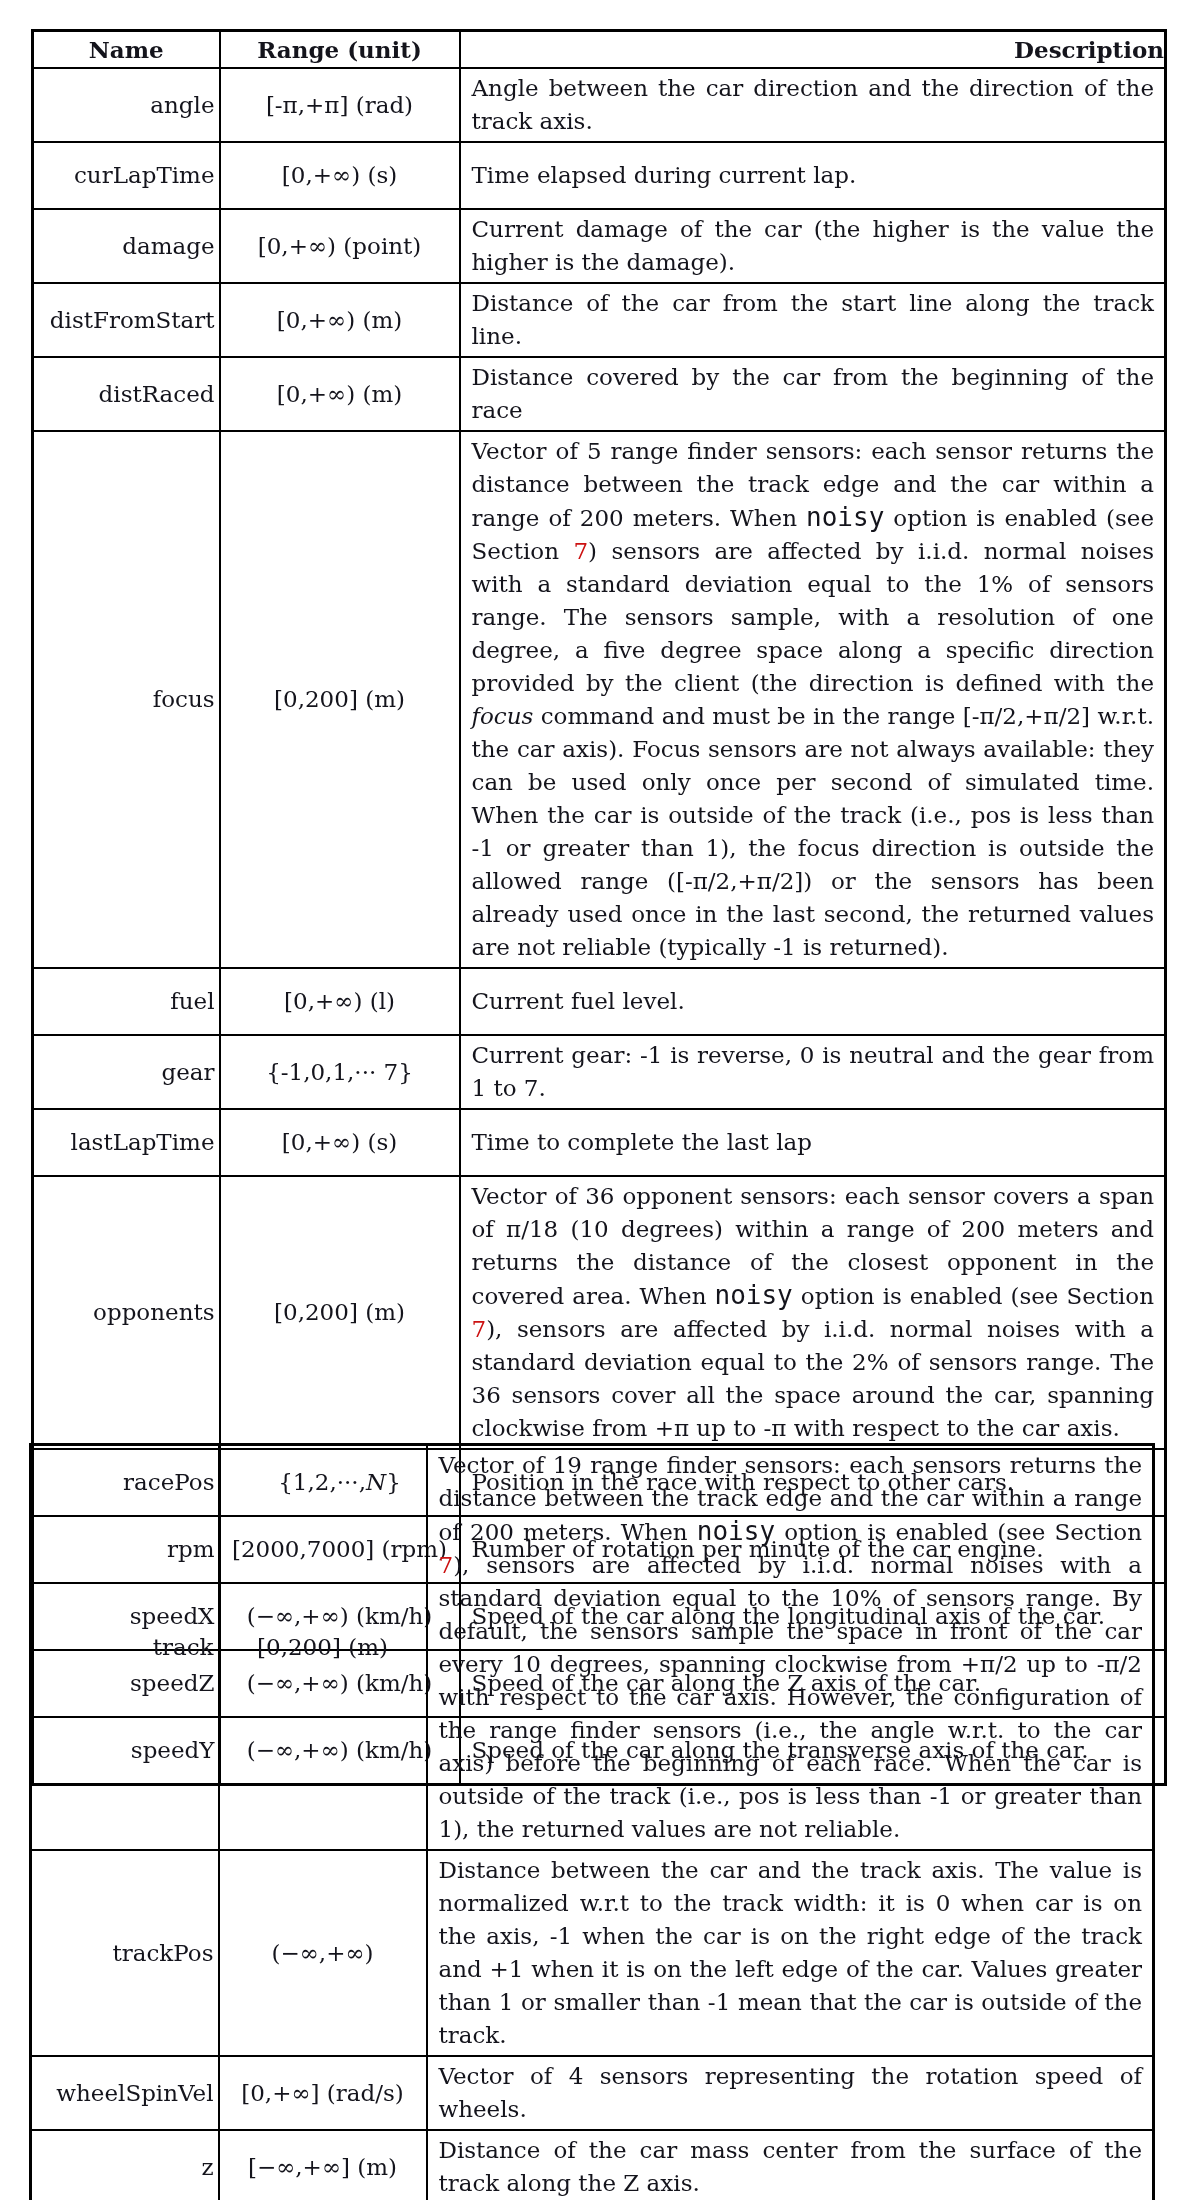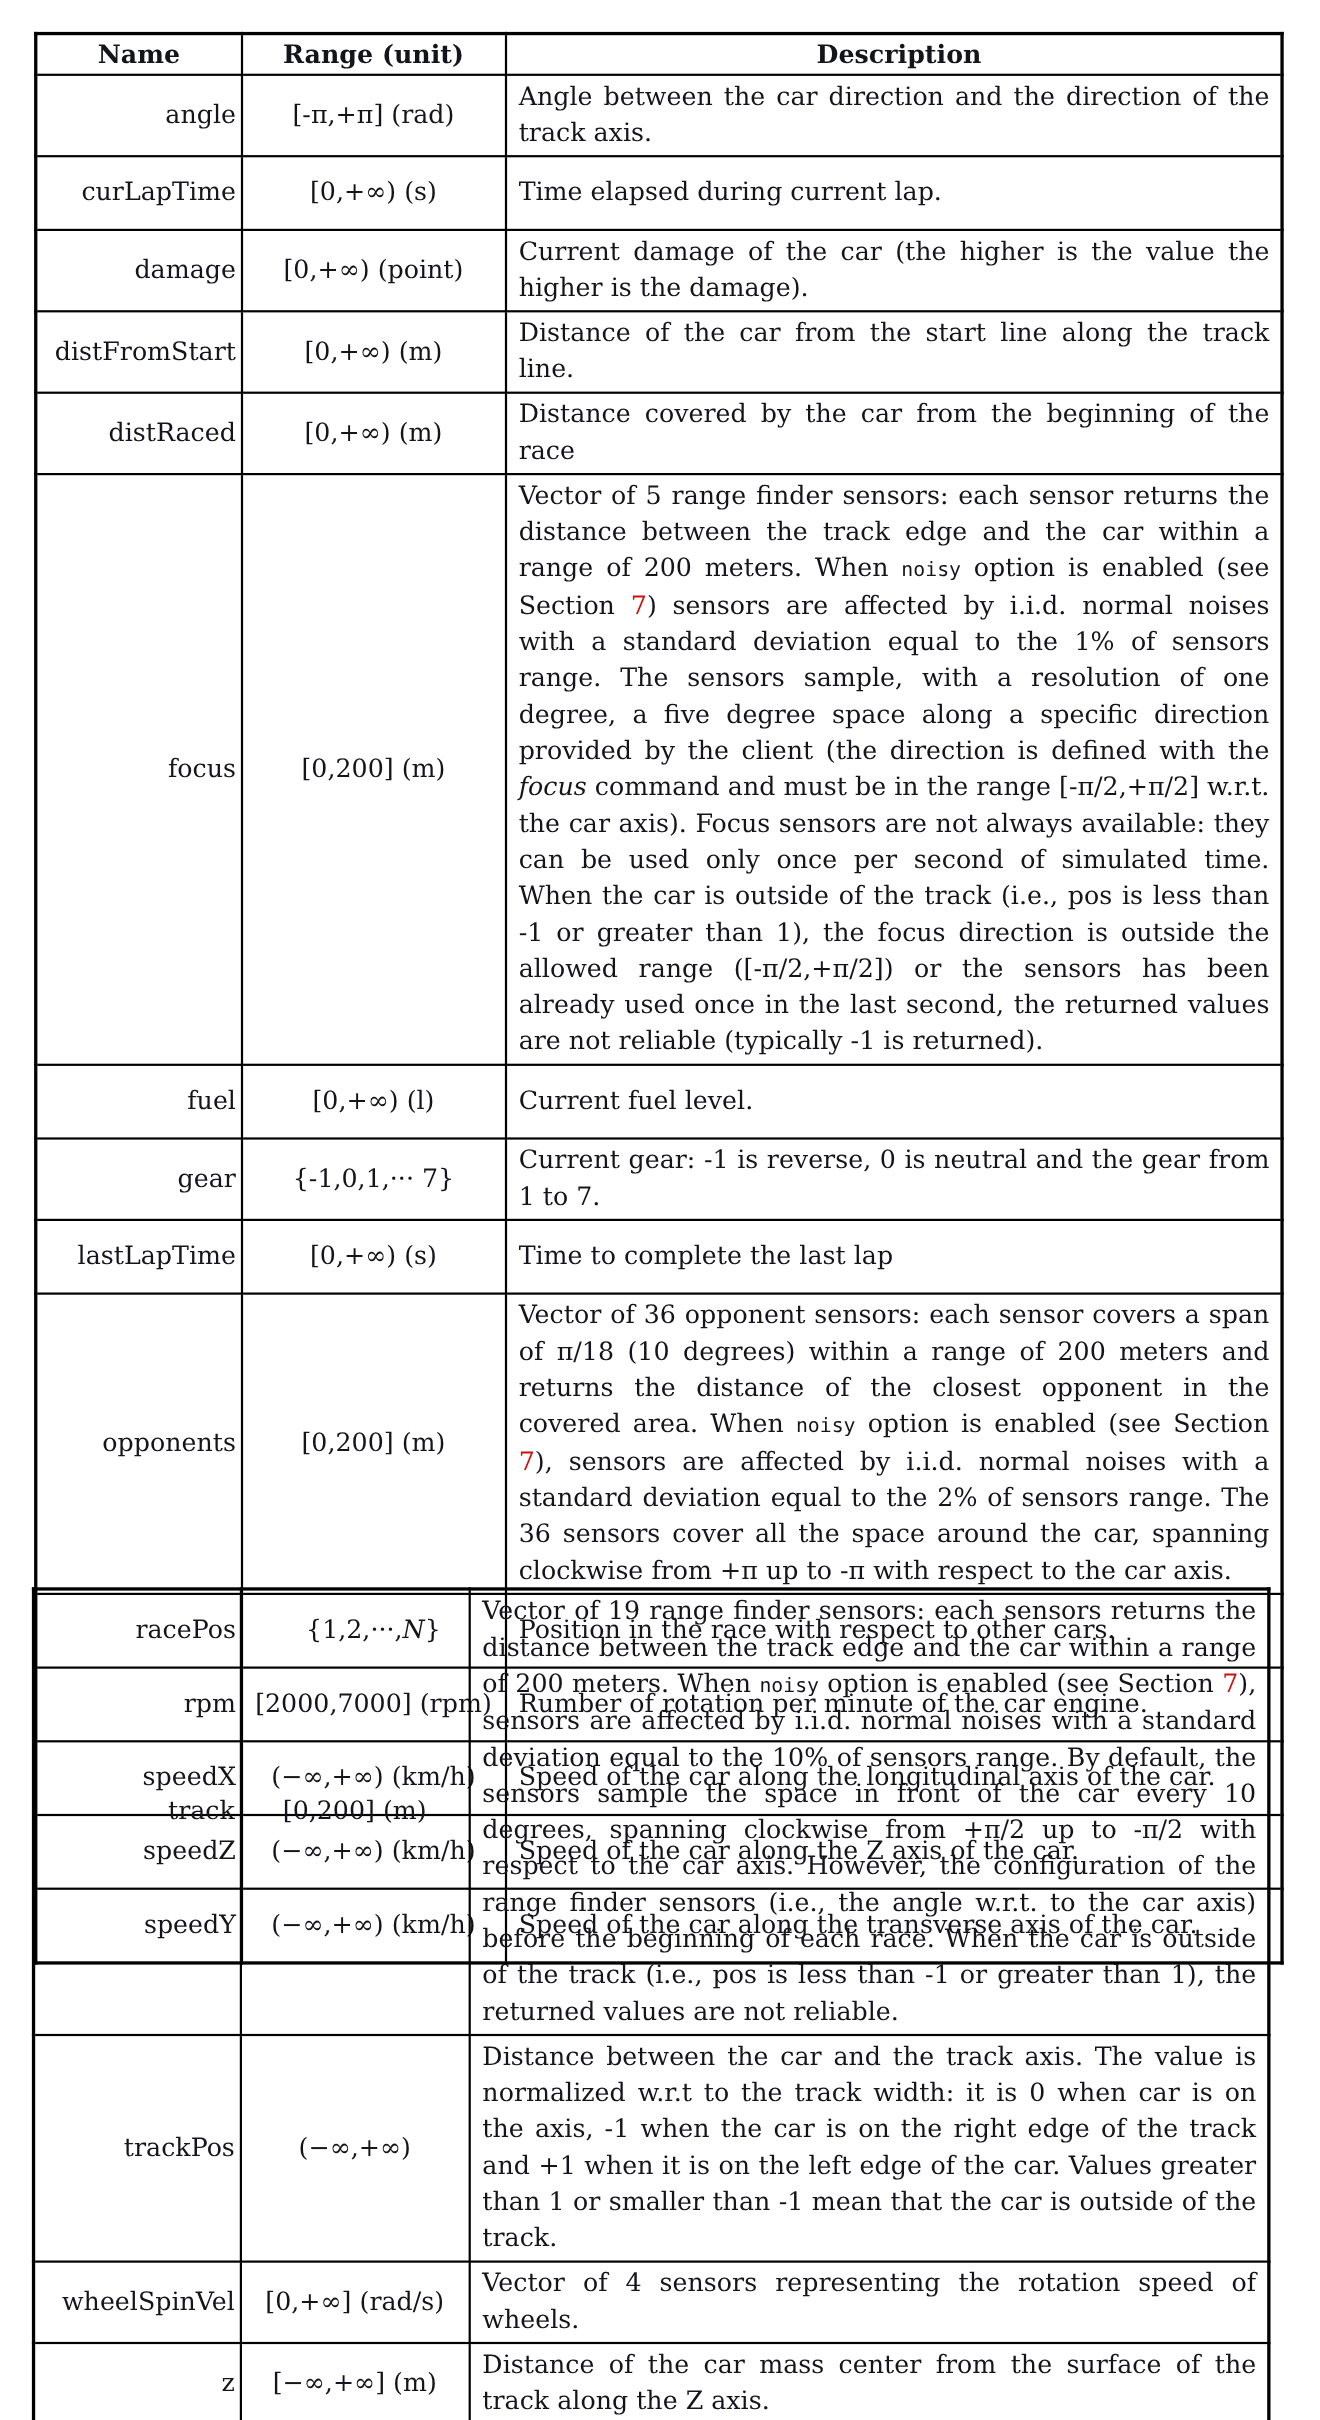--- a/index.html
+++ b/index.html
@@ -25,29 +25,29 @@
     font-size: 23px;
     line-height: 33px;
     vertical-align: middle;
   }
   .sensor-table th {
     font-weight: bold;
     text-align: center;
     padding: 1px 0;
   }
   .sensor-table th.th-desc {
-    text-align: center;
+    text-align: right;
     padding-left: 10px;
   }
   td.cell-name  { text-align: right; padding: 2px 4px; }
   td.cell-range { text-align: center; padding: 16px 4px; white-space: nowrap; }
   td.cell-desc  { text-align: justify; padding: 3px 10px 3px 11px; }
   .seg-mono {
     font-family: "DejaVu Sans Mono", "Liberation Mono", monospace;
-    font-size: 18px;
+    font-size: 26px;
   }
   .seg-red   { color: #cc1111; }
   .seg-italic{ font-style: italic; }
 </style>
 </head>
 <body>
 
 <table class="sensor-table" id="table1">
   <colgroup>
     <col style="width:187px">

